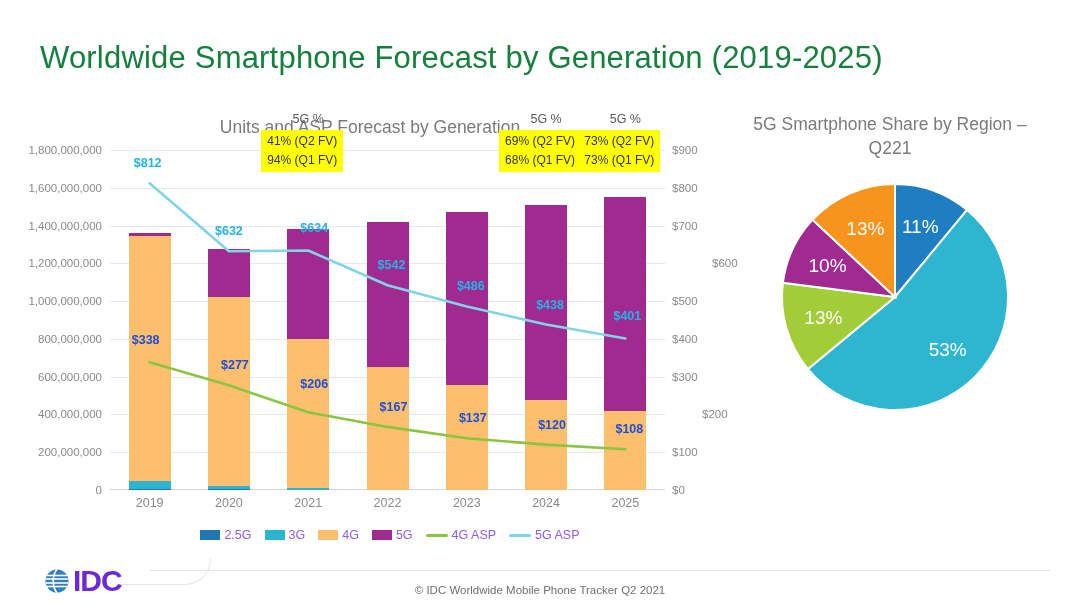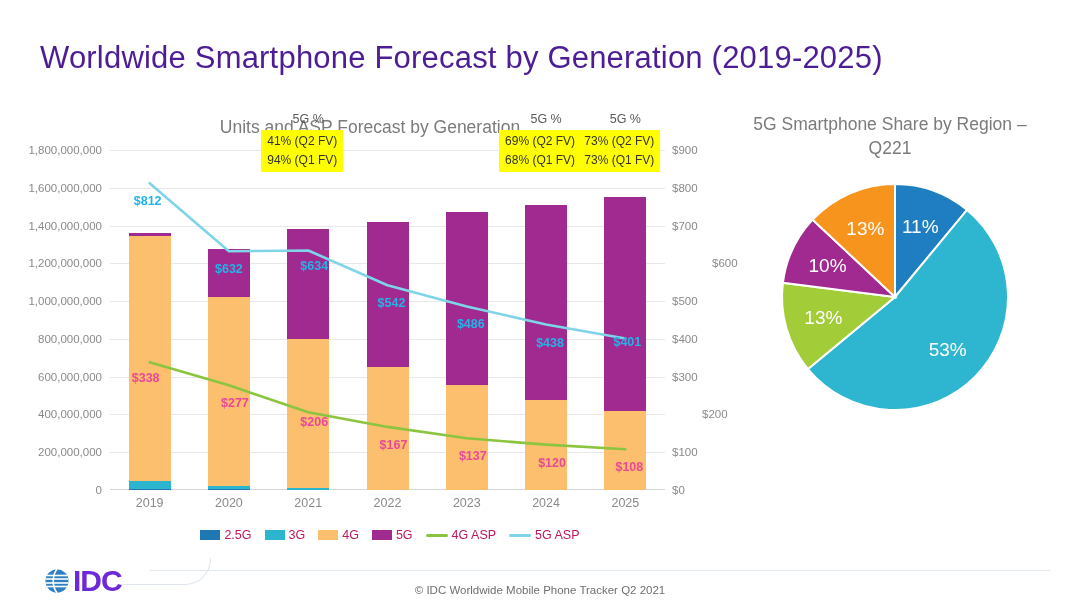--- a/index.html
+++ b/index.html
@@ -5,21 +5,21 @@
   html,body{margin:0;padding:0;}
   body{
     width:1080px;height:608px;background:#ffffff;
     font-family:"Liberation Sans",sans-serif;
     color:#595959;overflow:hidden;position:relative;
   }
   #slide{position:relative;width:1080px;height:608px;}
 
   .page-title{
     position:absolute;left:40px;top:40px;
-    font-size:31px;font-weight:400;color:#4c1d95;
+    font-size:31px;font-weight:400;color:#15803d;
     letter-spacing:.2px;white-space:nowrap;
   }
 
   .chart-subtitle{
     position:absolute;font-size:17.5px;color:#7b7b7b;
     text-align:center;font-weight:400;
   }
   #bar-subtitle{left:100px;top:117px;width:540px;}
   #pie-subtitle{left:740px;top:113px;width:300px;line-height:1.35;}
 
@@ -42,39 +42,38 @@
   .seg{position:absolute;left:0;width:100%;}
 
   .xtick{
     position:absolute;top:346px;font-size:12.5px;color:#8a8a8a;
     text-align:center;width:70px;
   }
 
   .dlabel{
     position:absolute;font-weight:bold;font-size:12.5px;white-space:nowrap;
     transform:translate(-50%,-50%);
-    margin-top:38px;
   }
   .dlabel.asp5g{color:#24b3e8;}
-  .dlabel.asp4g{color:#ec4899;}
+  .dlabel.asp4g{color:#1d4ed8;}
 
   .callout{
     position:absolute;background:#ffff00;color:#333;
     font-size:12px;line-height:1.55;padding:2px 6px 3px 6px;
     white-space:nowrap;
   }
   .callout-head{
     position:absolute;font-size:12.5px;color:#595959;
     text-align:center;white-space:nowrap;transform:translateX(-50%);
   }
 
   .bar-legend{
     position:absolute;left:110px;top:528px;width:560px;
     display:flex;align-items:center;justify-content:center;gap:13px;
-    font-size:12.5px;color:#be185d;
+    font-size:12.5px;color:#8b5cf6;
   }
   .bar-legend .item{display:flex;align-items:center;gap:4px;}
   .swatch{width:20px;height:10px;display:inline-block;}
   .swatch.line{height:3px;width:22px;border-radius:2px;}
 
   
   #pie-chart{position:absolute;left:700px;top:150px;width:380px;height:300px;}
   #pie-svg{position:absolute;left:75px;top:22px;}
   .pie-legend{
     position:absolute;left:748px;top:458px;width:320px;
@@ -204,21 +203,21 @@
         <div class="dlabel asp4g" style="left: 283.5px; top: 256.911px;">$167</div>
         <div class="dlabel asp4g" style="left: 362.786px; top: 268.244px;">$137</div>
         <div class="dlabel asp4g" style="left: 442.071px; top: 274.667px;">$120</div>
         <div class="dlabel asp4g" style="left: 519.357px; top: 279.2px;">$108</div>
         <div class="dlabel asp5g" style="left: 37.6429px; top: 13.2444px;">$812</div>
         <div class="dlabel asp5g" style="left: 118.929px; top: 81.2444px;">$632</div>
         <div class="dlabel asp5g" style="left: 204.214px; top: 78.4889px;">$634</div>
         <div class="dlabel asp5g" style="left: 281.5px; top: 115.244px;">$542</div>
         <div class="dlabel asp5g" style="left: 360.786px; top: 136.4px;">$486</div>
         <div class="dlabel asp5g" style="left: 440.071px; top: 154.533px; text-align: center;">$438</div>
-        <div class="dlabel asp5g" style="left: 517.357px; top: 154px;">$401</div>
+        <div class="dlabel asp5g" style="left: 517.357px; top: 166px;">$401</div>
         <div class="callout-head" style="left: 198.214px; top: -38px;">5G %</div>
         <div class="callout" style="left: 151.214px; top: -20px;">
           <div>41% (Q2 FV)</div>
           <div>94% (Q1 FV)</div>
         </div>
         <div class="callout-head" style="left: 436.071px; top: -38px;">5G %</div>
         <div class="callout" style="left: 389.071px; top: -20px;">
           <div>69% (Q2 FV)</div>
           <div>68% (Q1 FV)</div>
         </div>

